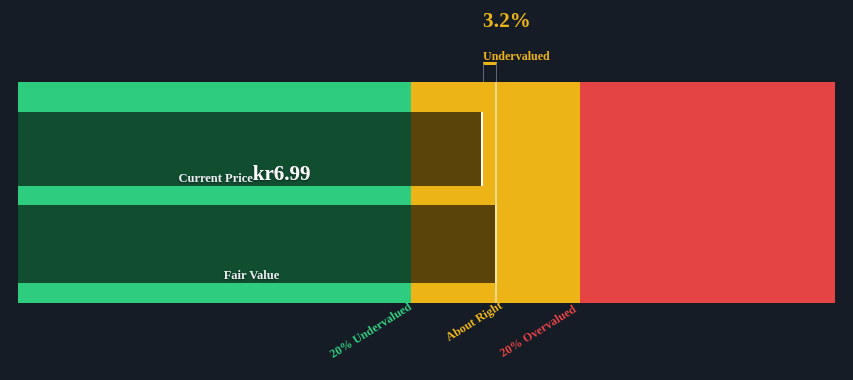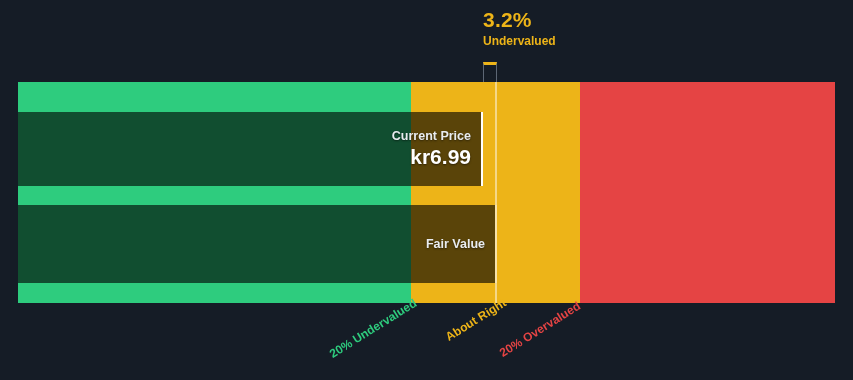--- a/index.html
+++ b/index.html
@@ -5,21 +5,21 @@
   html, body {
     margin: 0;
     padding: 0;
     background: #151c26;
   }
   #root {
     position: relative;
     width: 853px;
     height: 380px;
     background: #151c26;
-    font-family: Liberation Sans, sans-serif;
+    font-family: Liberation Serif, serif;
     overflow: hidden;
   }
 
   
   #annotation {
     position: absolute;
     left: 483px;
     top: 8px;
     width: 260px;
     text-align: left;
@@ -31,21 +31,21 @@
     font-weight: bold;
     letter-spacing: 0.2px;
     line-height: 24px;
   }
   #annotation-label {
     display: block;
     color: #edb418;
     font-size: 12px;
     font-weight: bold;
     line-height: 16px;
-    margin-top: 1px;
+    margin-top: 16px;
   }
 
   
   #marker-flag {
     position: absolute;
     left: 483px;
     top: 62px;
     width: 14px;
     height: 21px;
     border: 1px solid #5d6775;
@@ -72,21 +72,20 @@
   #zone-over  { left: 562px; width: 255px; background: #e54444; }
 
   
   .value-bar {
     position: absolute;
     left: 0;
     height: 74px;
     box-sizing: border-box;
     border-right: 2px solid #ffffff;
     display: flex;
-    flex-direction: column;
     align-items: flex-end;
     justify-content: center;
     padding-right: 10px;
     background-color: rgba(0, 0, 0, 0.62);
   }
   #bar-current { top: 30px; width: 465px; }
   #bar-fair    { top: 123px; width: 479px; height: 78px; }
 
   .bar-caption {
     color: #e9ecef;

